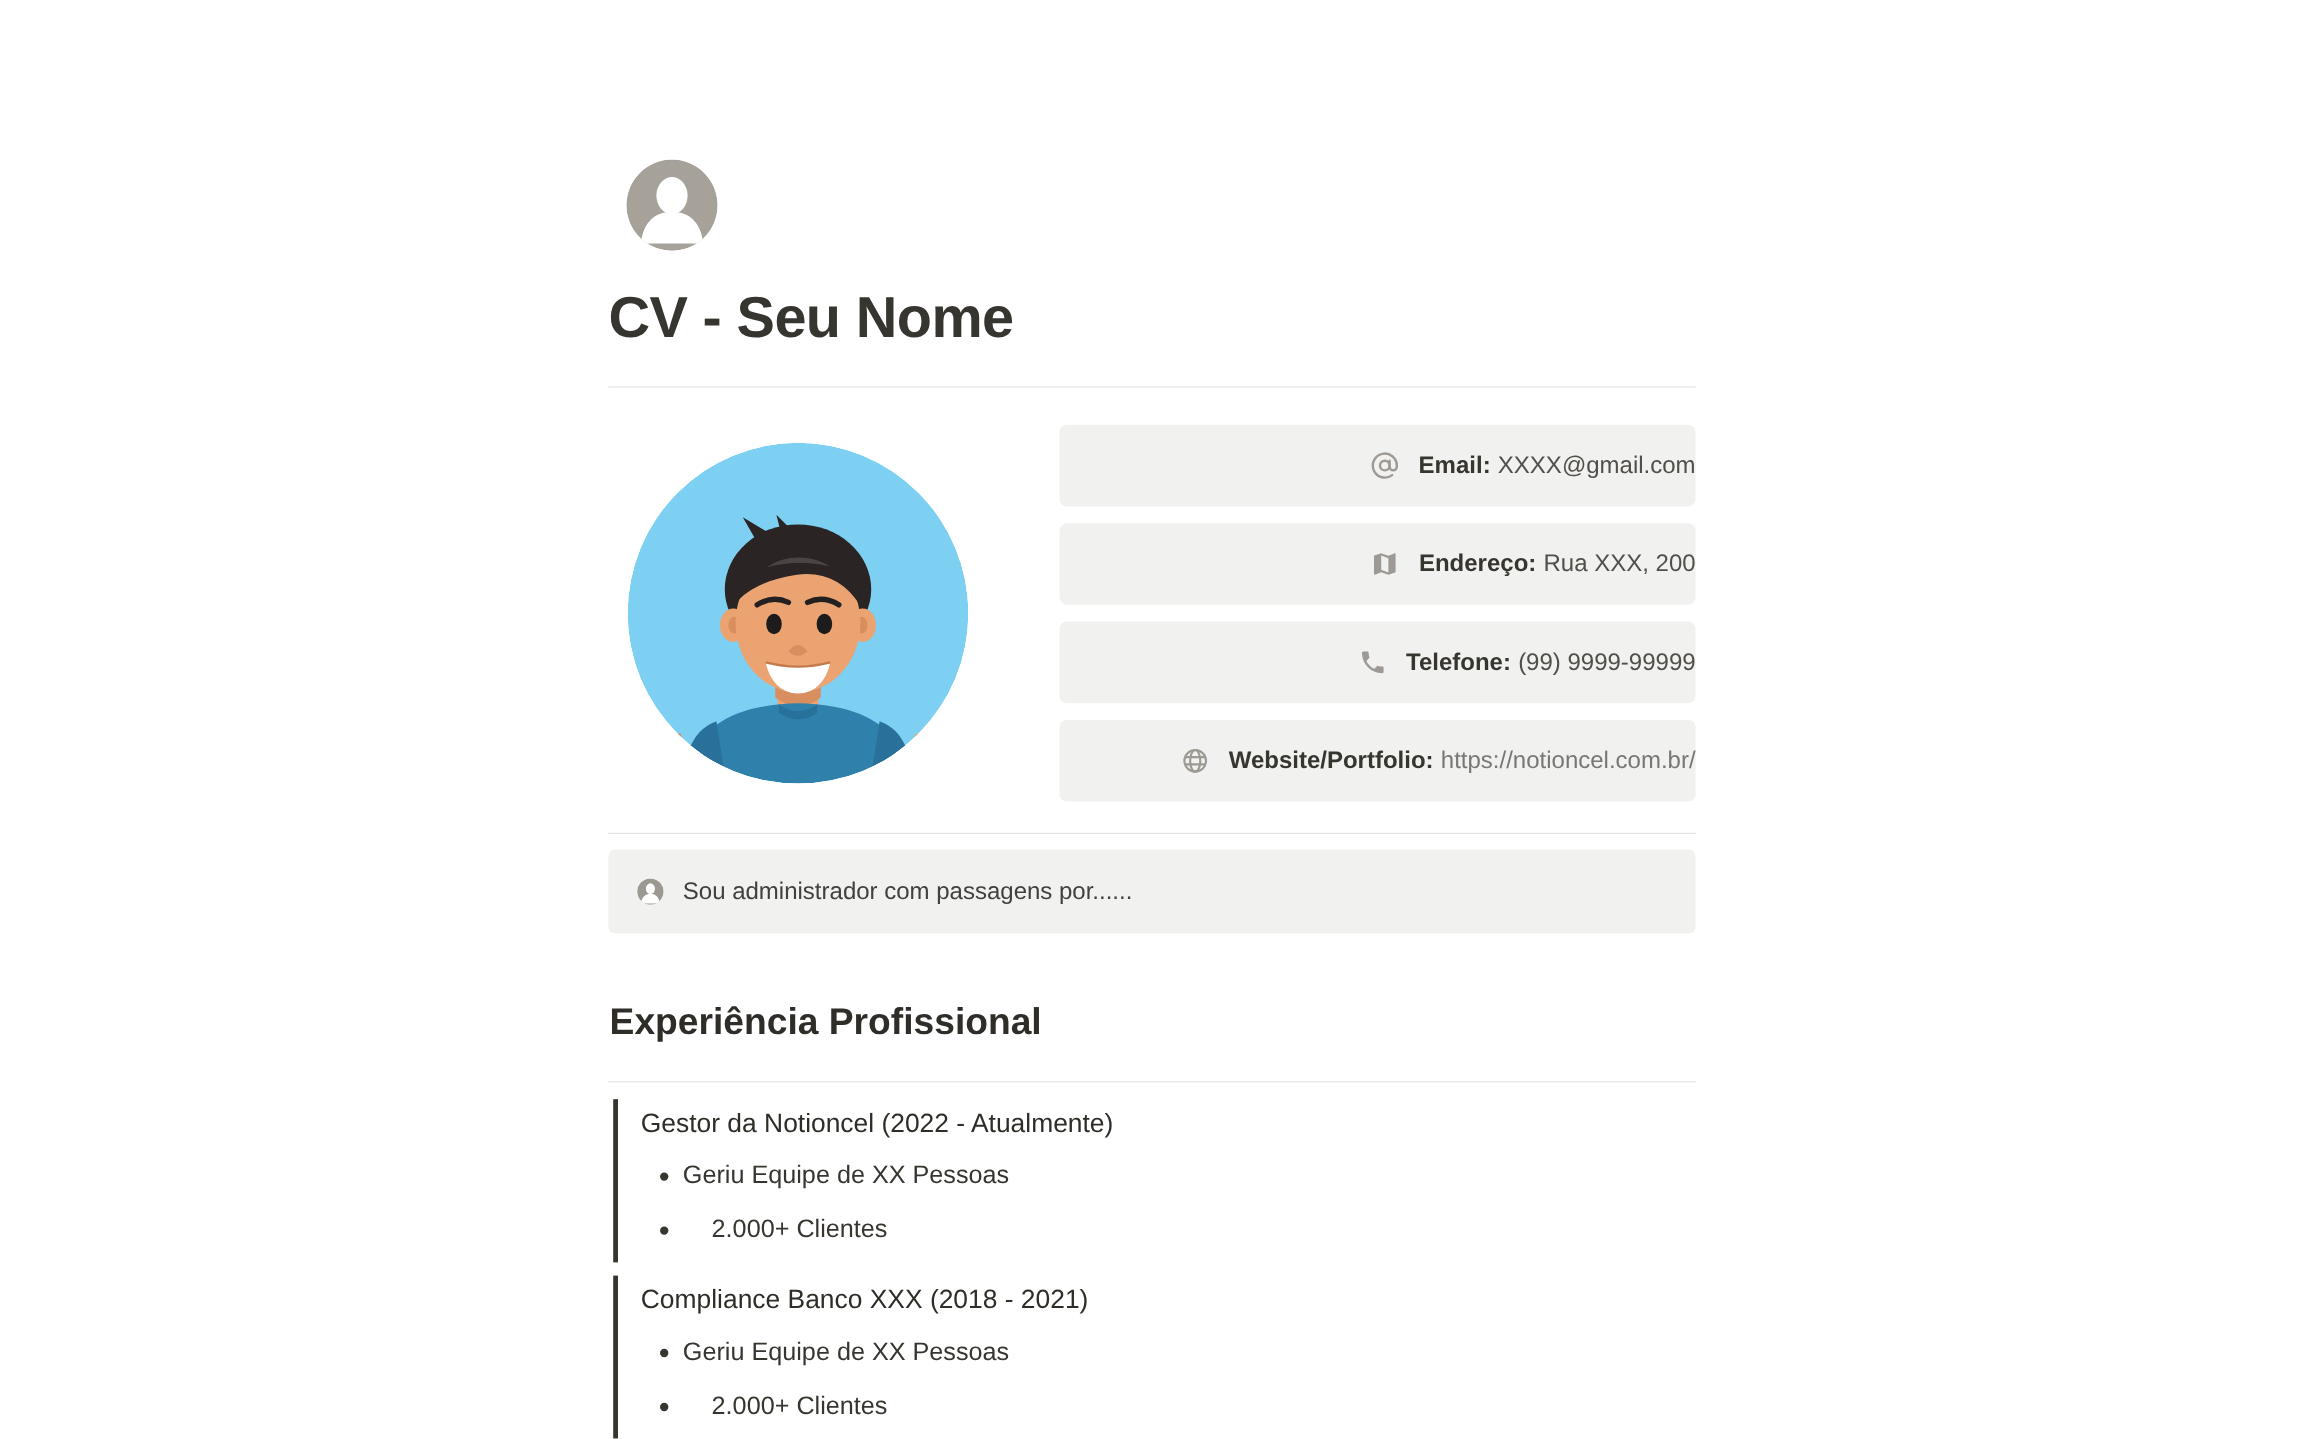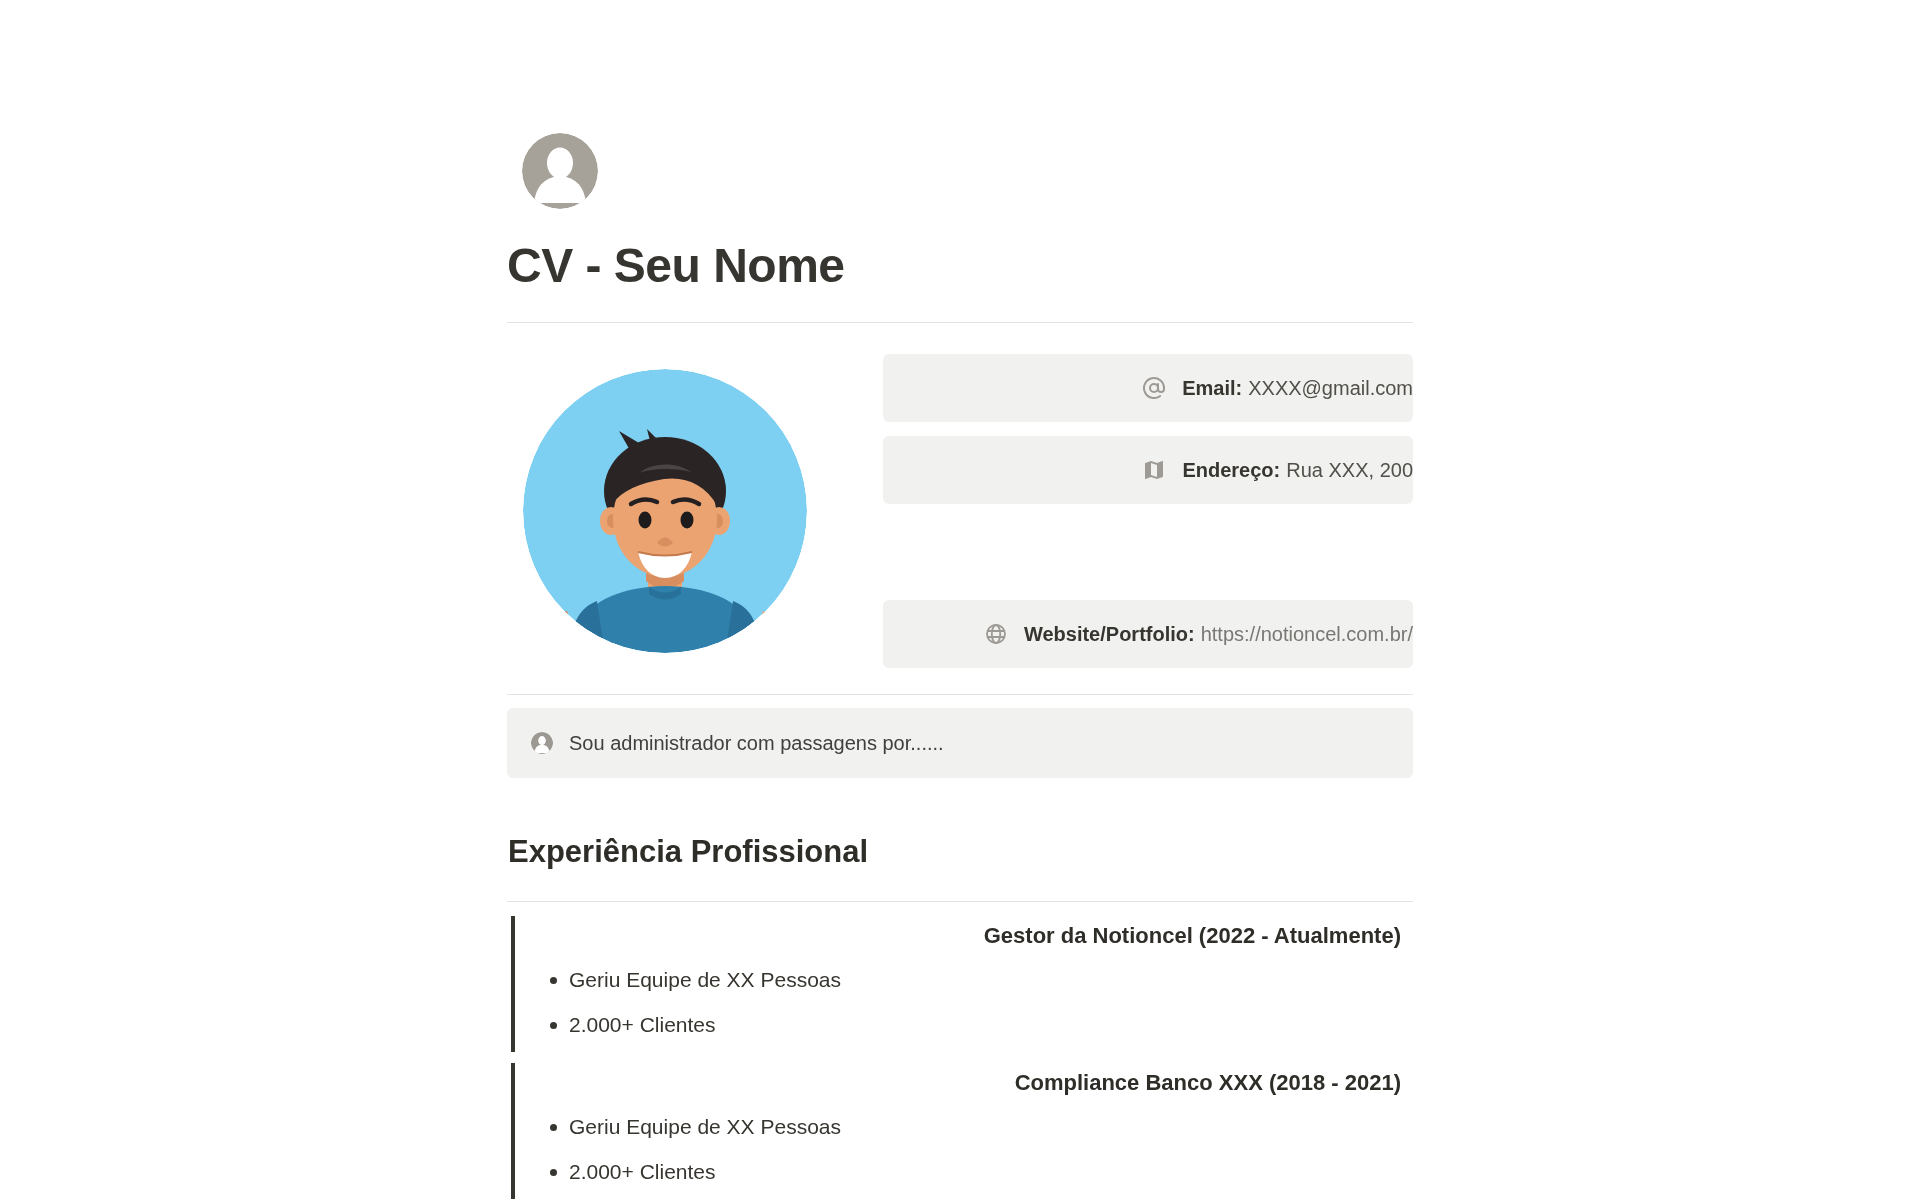--- a/index.html
+++ b/index.html
@@ -28,23 +28,23 @@
 
   .callout{position:absolute;left:0;top:708px;width:906px;height:70px;background:#f1f1ef;border-radius:6px;
            display:flex;align-items:center;padding-left:23px;box-sizing:border-box;font-size:20px;color:#404040;}
   .callout .cicon{margin-right:15px;}
 
   .heading{position:absolute;left:1px;top:834px;margin:0;font-size:31px;font-weight:700;color:#2f2d28;}
 
   .quote{position:absolute;left:4px;width:890px;border-left:4px solid #37352f;
          padding-left:19px;box-sizing:border-box;}
   .q1{top:916px;height:136px;} .q2{top:1063px;height:136px;}
-  .qtitle{font-size:22px;font-weight:700;line-height:28px;margin-top:6px;color:#2f2d28;white-space:nowrap;text-align:right;}
+  .qtitle{font-size:22px;font-weight:400;line-height:28px;margin-top:6px;color:#2f2d28;white-space:nowrap;}
   .brow{display:flex;align-items:center;margin-top:16px;font-size:21px;line-height:28px;color:#37352f;}
-  .brow.b2{margin-top:17px;}
+  .brow.b2{margin-top:17px;gap:24px;}
   .dot{width:7px;height:7px;border-radius:50%;background:#37352f;margin:0 12px 0 16px;flex:0 0 7px;}
 
   .outline{position:absolute;left:1868px;top:255px;width:34px;height:104px;cursor:pointer;}
   .ob{position:absolute;height:3px;border-radius:2px;background:#e6e5e2;}
   .ob1{top:2px;left:3px;width:26px;height:5px;background:#37352f;}
   .ob2{top:23px;left:5px;width:22px;}
   .ob3{top:41px;left:5px;width:22px;}
   .ob4{top:59px;left:13px;width:14px;}
   .ob5{top:77px;left:9px;width:17px;}
   .ob6{top:95px;left:5px;width:22px;}
@@ -134,20 +134,28 @@
 
     <div class="crow r1">
       <svg class="cicon" viewBox="0 0 24 24" fill="#9d9a95">
         <path d="M20.5 3l-.16.03L15 5.1 9 3 3.36 4.9c-.21.07-.36.25-.36.48V20.5c0 .28.22.5.5.5l.16-.03L9 18.9l6 2.1 5.64-1.9c.21-.07.36-.25.36-.48V3.5c0-.28-.22-.5-.5-.5zM15 19l-6-2.11V5l6 2.11V19z"></path>
       </svg>
       <div class="ctext">
         <b>Endereço:</b><span class="val">Rua XXX, 200</span>
       </div>
     </div>
 
+    <div class="crow r2">
+      <svg class="cicon" viewBox="0 0 24 24" fill="#9d9a95">
+        <path d="M6.62 10.79c1.44 2.83 3.76 5.14 6.59 6.59l2.2-2.21c.27-.27.67-.36 1.02-.24 1.12.37 2.33.57 3.57.57.55 0 1 .45 1 1V20c0 .55-.45 1-1 1-9.39 0-17-7.61-17-17 0-.55.45-1 1-1h3.5c.55 0 1 .45 1 1 0 1.25.2 2.45.57 3.57.11.35.03.74-.25 1.02l-2.2 2.2z"></path>
+      </svg>
+      <div class="ctext">
+        <b>Telefone:</b><span class="val">(99) 9999-99999</span>
+      </div>
+    </div>
 
     <div class="crow r3">
       <svg class="cicon" viewBox="0 0 24 24" fill="none" stroke="#9d9a95" stroke-width="1.8">
         <circle cx="12" cy="12" r="9"></circle>
         <ellipse cx="12" cy="12" rx="4.2" ry="9"></ellipse>
         <path d="M3.6 9h16.8M3.6 15h16.8"></path>
       </svg>
       <div class="ctext">
         <b>Website/Portfolio:</b><a class="val link">https://notioncel.com.br/</a>
       </div>

